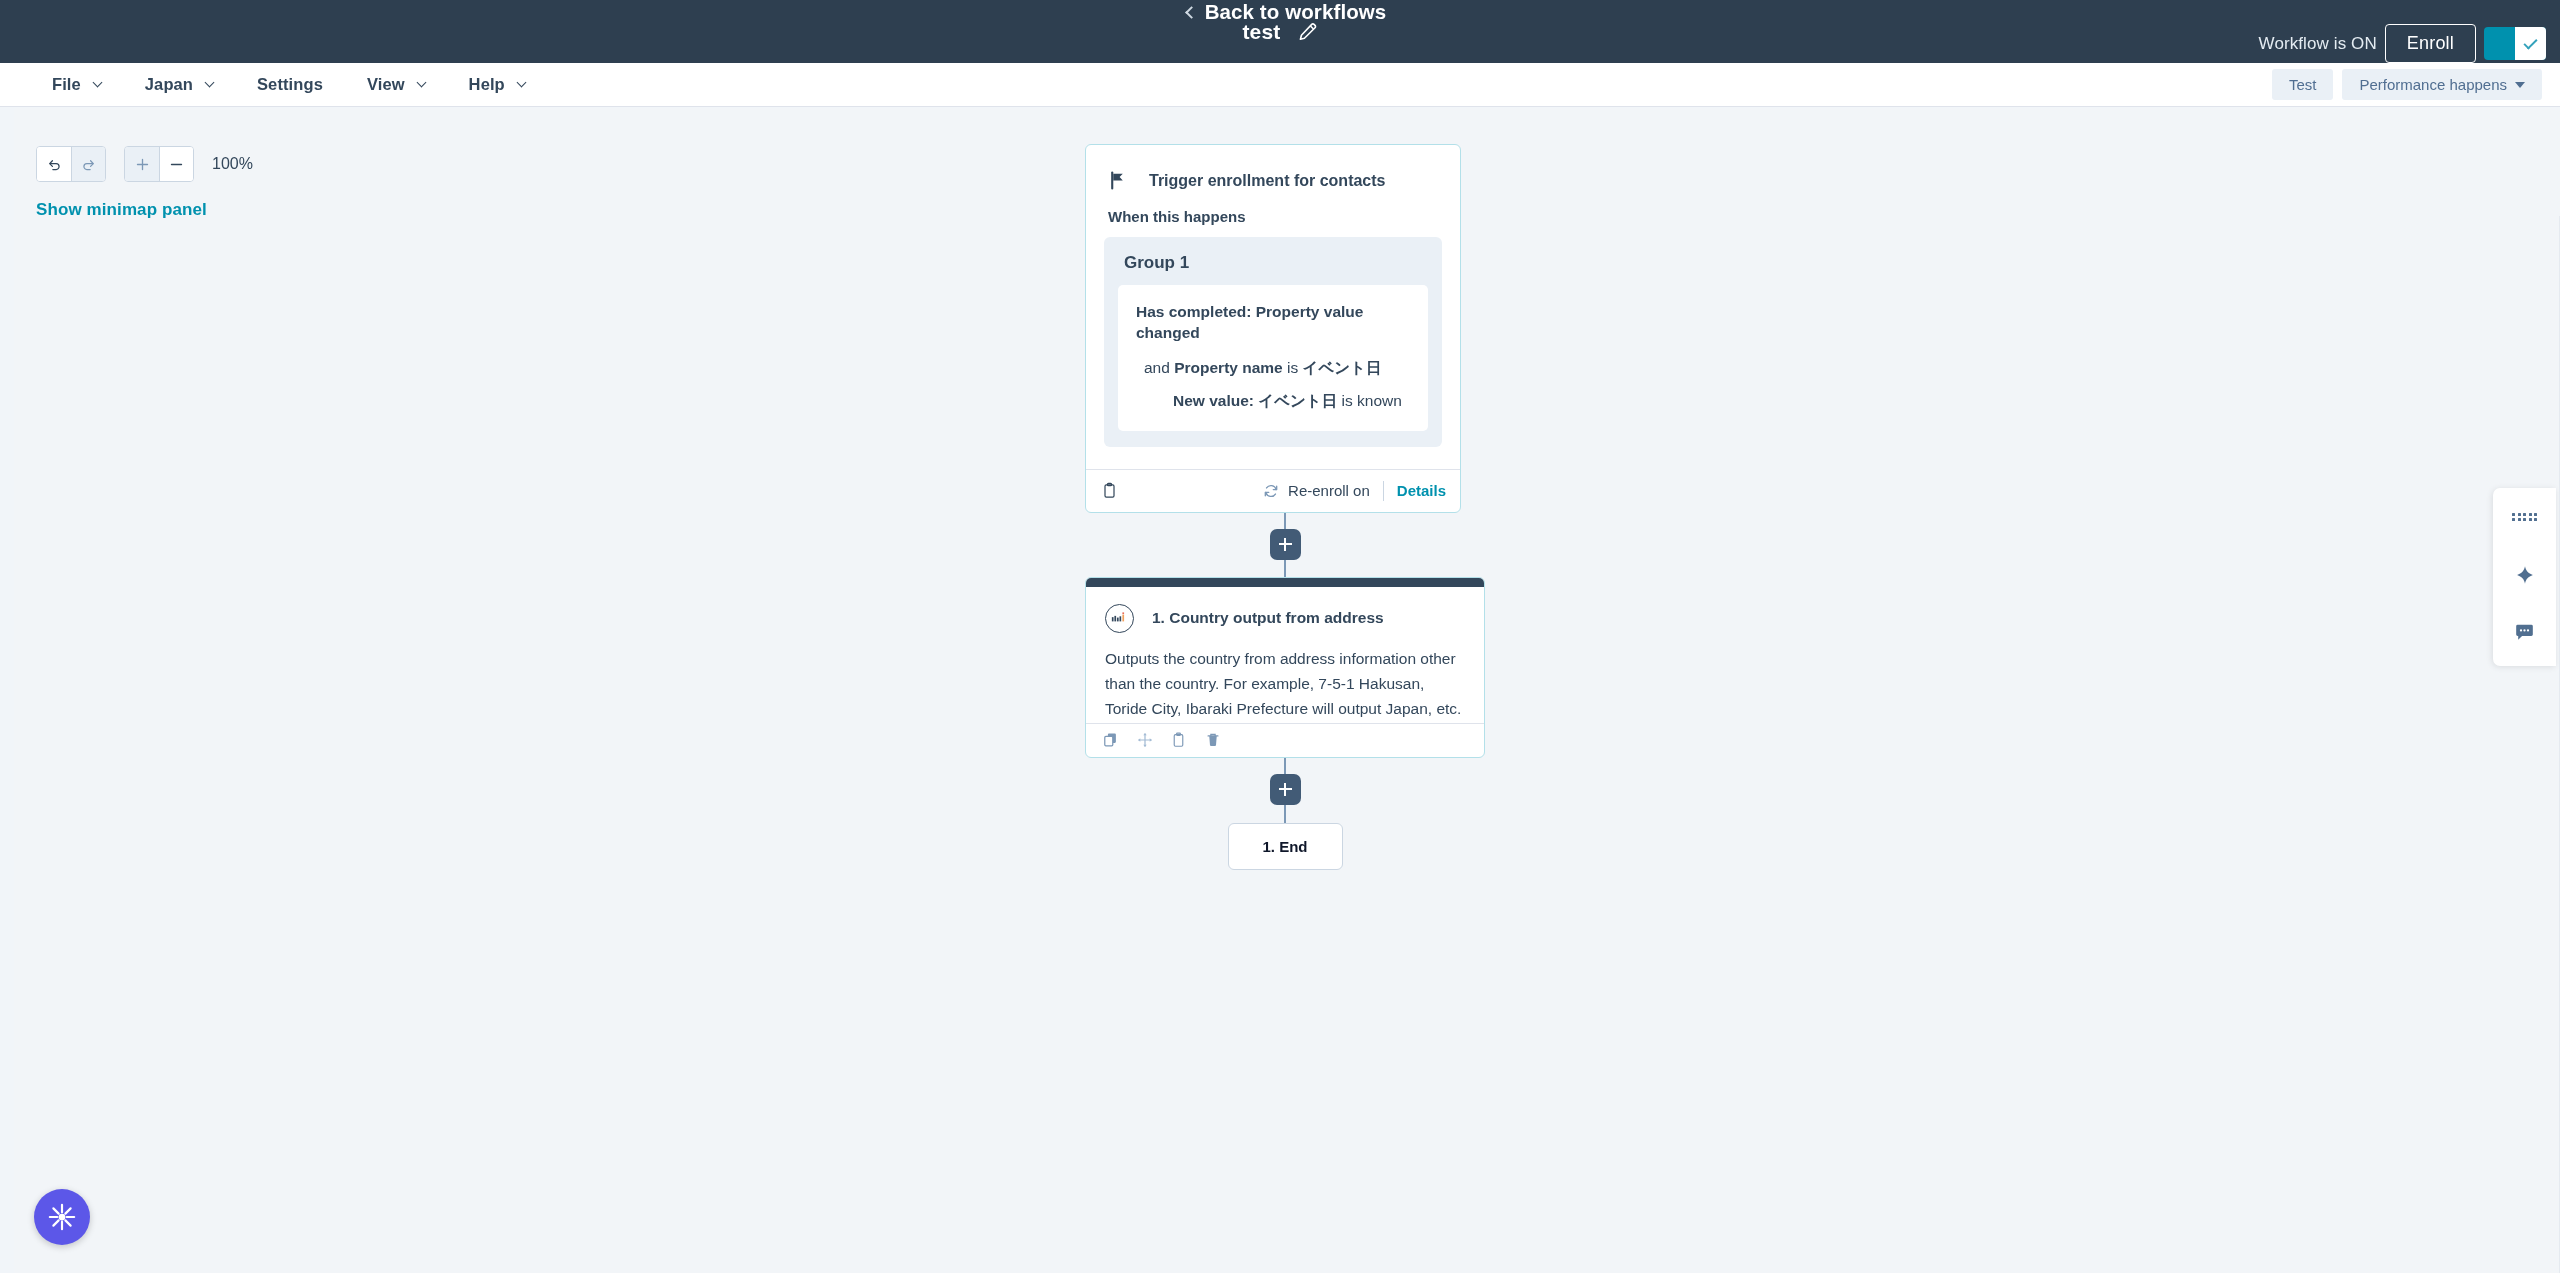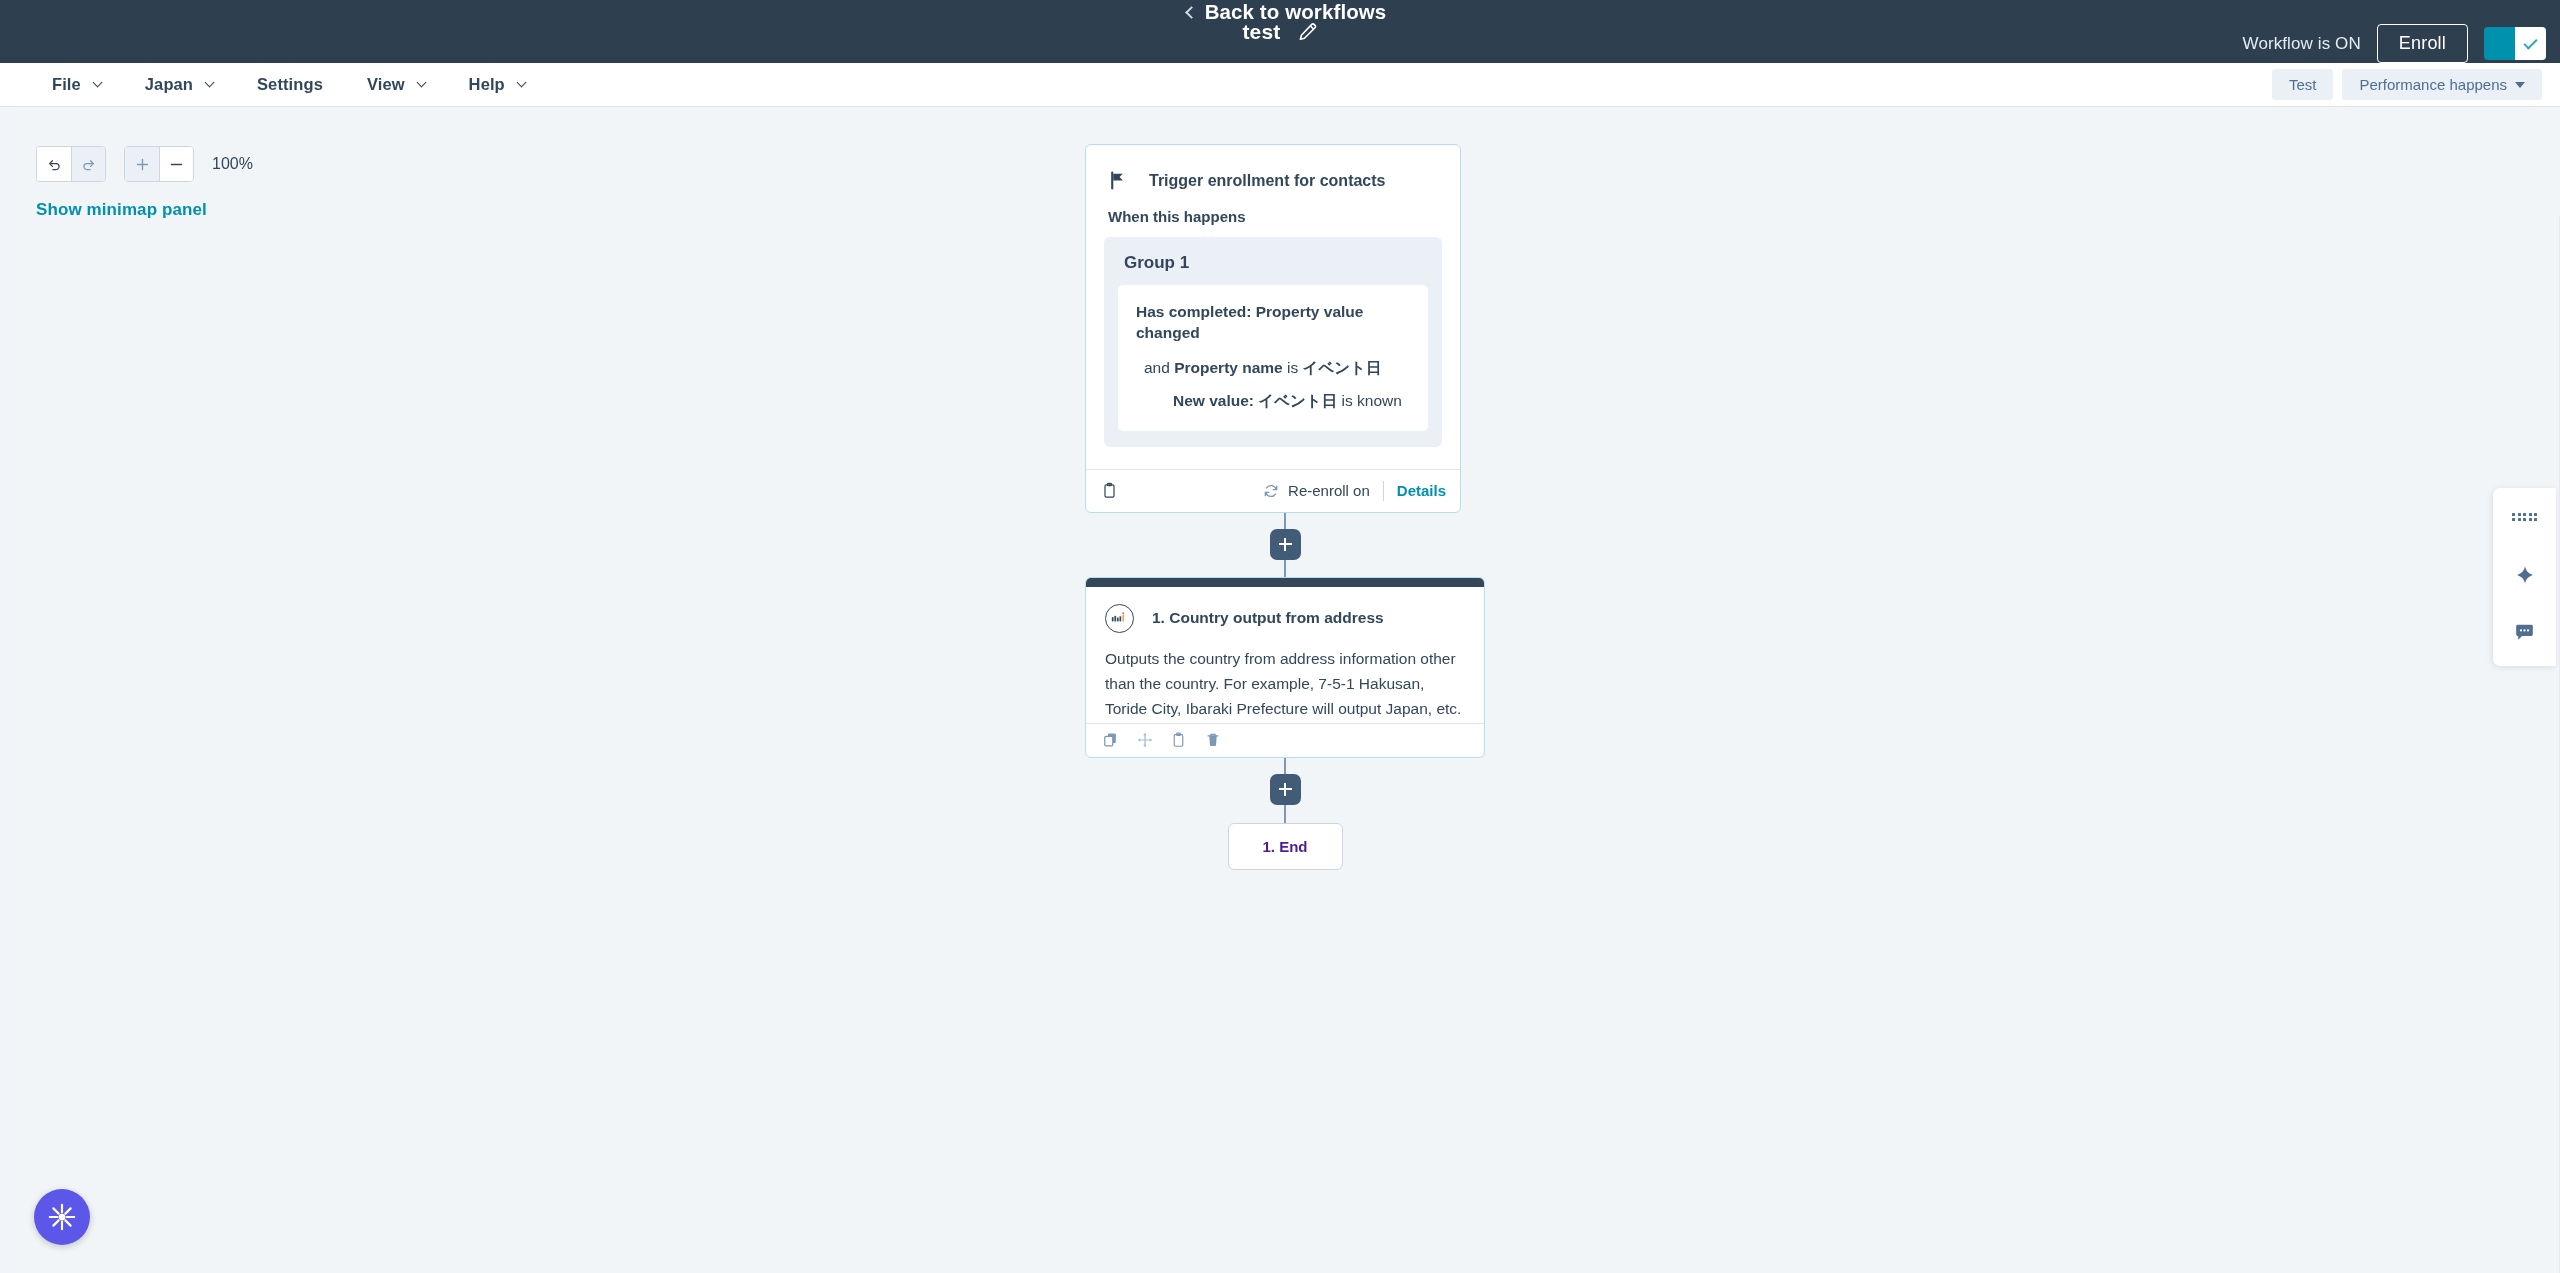--- a/index.html
+++ b/index.html
@@ -36,21 +36,21 @@
   }
   .header-center {
     position: absolute; left: 50%; top: 50%;
     transform: translate(-50%, -50%);
     display: flex; align-items: center; gap: 17px;
   }
   .wf-title { font-size: 21px; font-weight: bold; color: #fff; letter-spacing: .2px; }
   .pencil-icon { width: 20px; height: 20px; display: block; cursor: pointer; }
   .header-right {
     margin-left: auto; margin-right: 14px;
-    display: flex; align-items: center; gap: 16px;
+    display: flex; align-items: center; gap: 8px;
   }
   .wf-status { font-size: 17px; color: #e4ecf2; letter-spacing: .1px; }
   .enroll-btn {
     border: 1.5px solid #ffffff;
     background: transparent;
     color: #ffffff;
     font-size: 18px;
     font-family: "Liberation Sans", sans-serif;
     padding: 8px 21px;
     border-radius: 4px;
@@ -287,21 +287,21 @@
   }
   .afi { width: 16px; height: 17px; display: block; cursor: pointer; }
 
   
   .end-node {
     width: 115px; height: 47px;
     background: #ffffff;
     border: 1px solid #cbd6e2;
     border-radius: 6px;
     display: flex; align-items: center; justify-content: center;
-    font-size: 15px; font-weight: bold; color: #4c1d95;
+    font-size: 15px; font-weight: bold; color: #0f172a;
     margin: 0 auto;
   }
 
   
   .right-toolbar {
     position: absolute;
     right: 18px; top: 380px;
     width: 63px;
     background: #ffffff;
     border-radius: 7px 0 0 7px;

